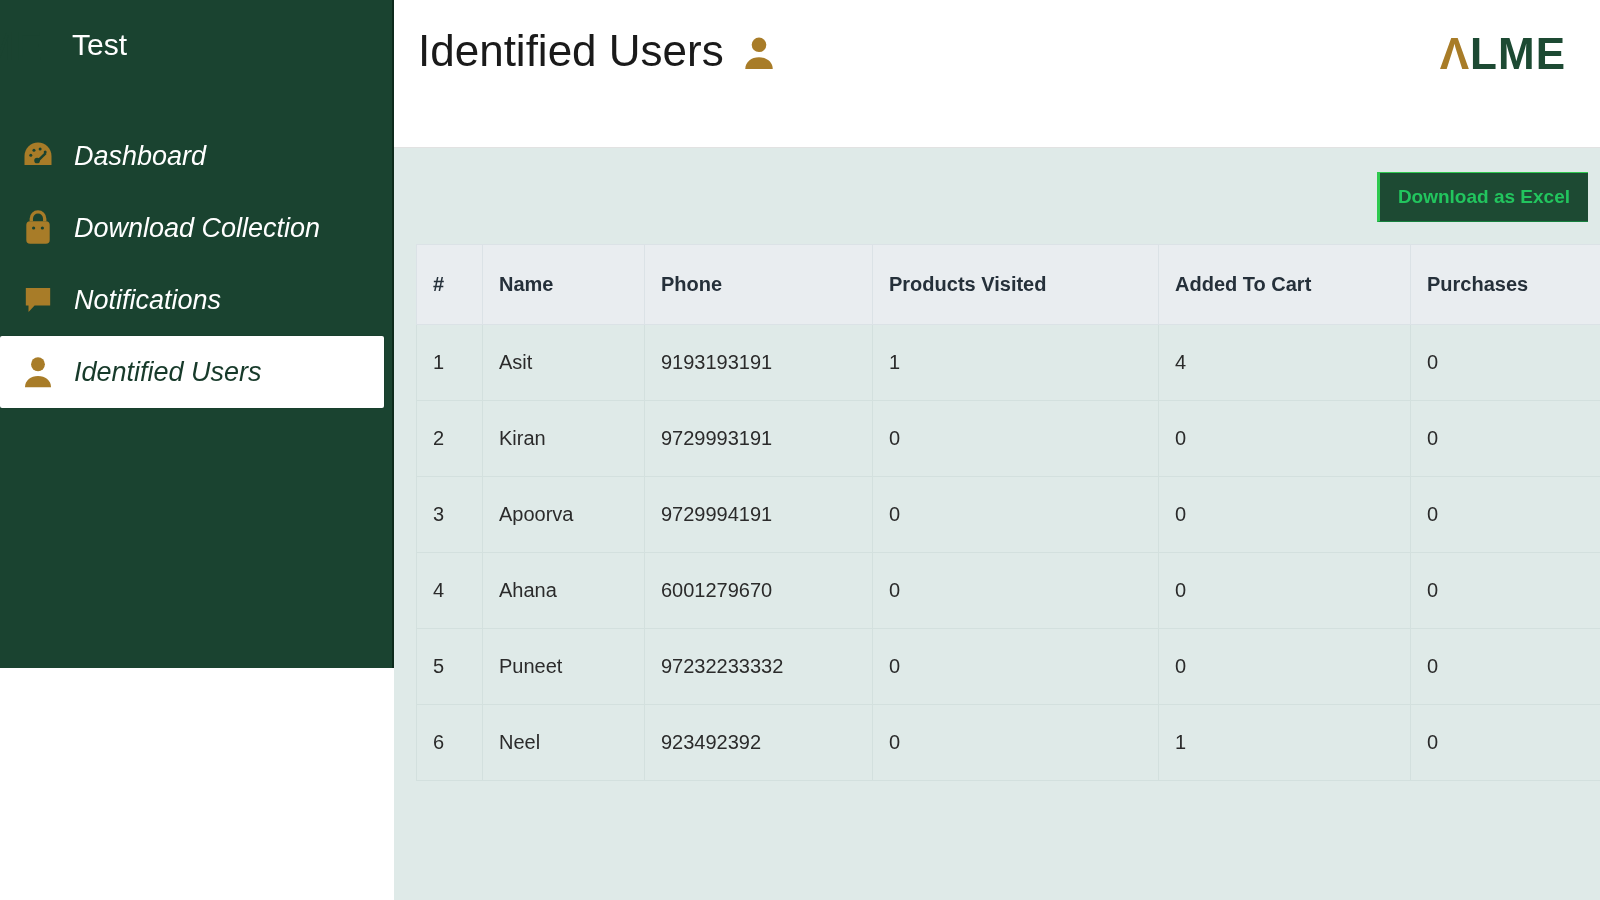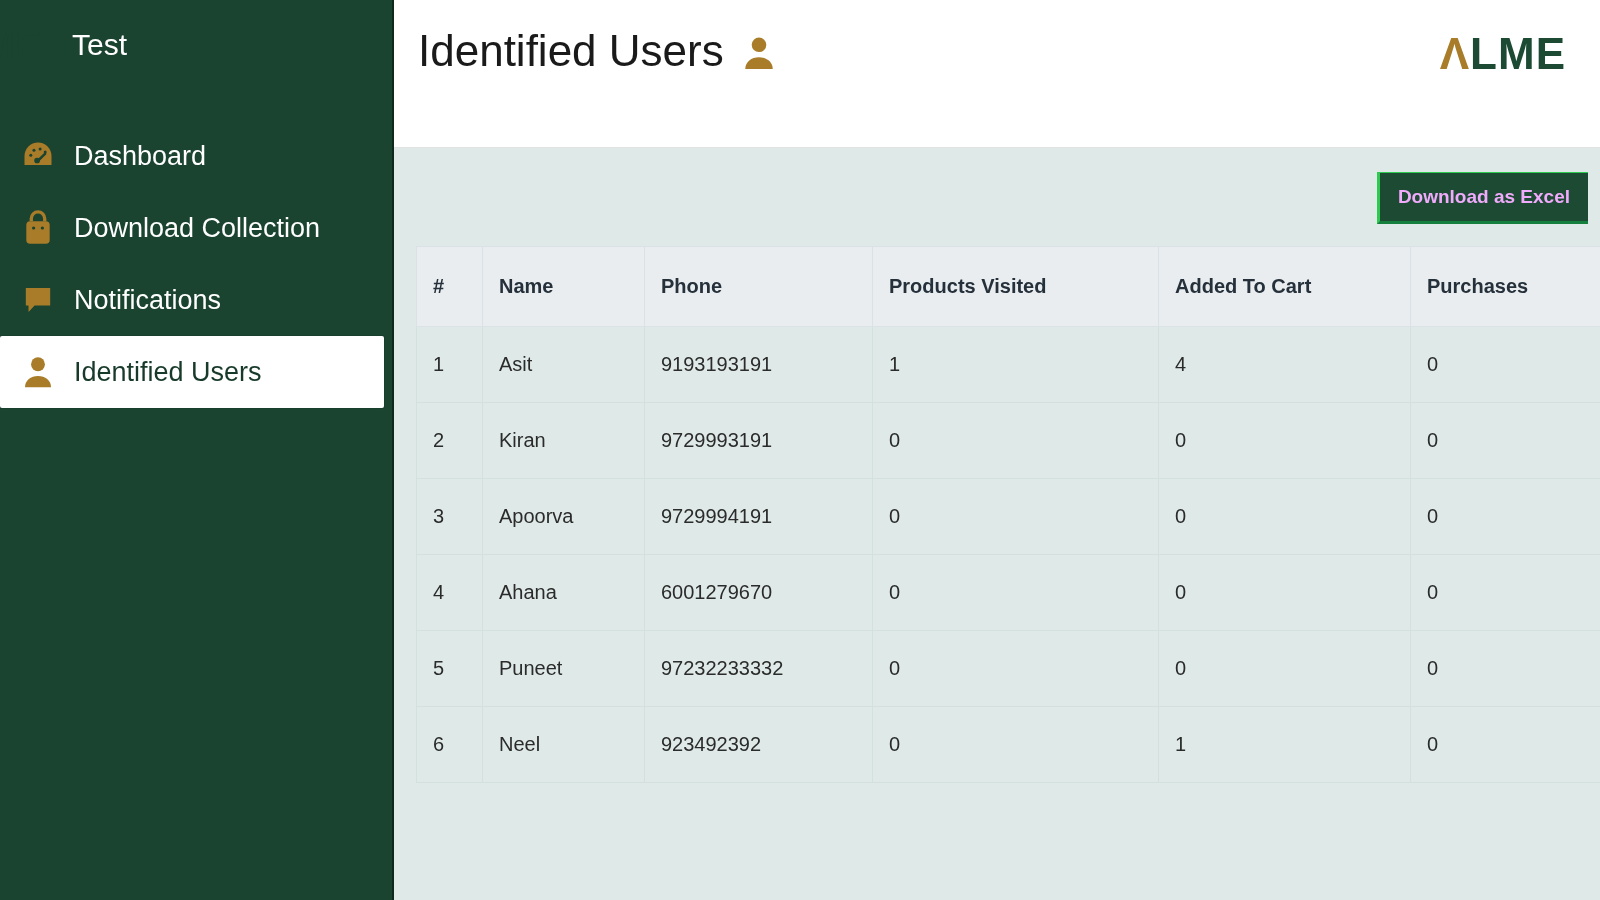--- a/index.html
+++ b/index.html
@@ -6,21 +6,21 @@
   html, body {
     width: 1600px; height: 900px;
     font-family: "Liberation Sans", sans-serif;
     background: #ffffff;
     overflow: hidden;
   }
   .app { display: flex; width: 1600px; height: 900px; }
 
   
   .sidebar {
-    width: 394px; height: 900px;
+    width: 394px; height: 668px;
     background: #1a4330;
     border-right: 2px solid #0d2a1c;
     flex: 0 0 394px;
     position: relative;
   }
   .brand {
     height: 98px;
     display: flex;
     align-items: center;
     padding-left: 0px;
@@ -55,21 +55,21 @@
     color: #ffffff;
     cursor: pointer;
   }
   .nav-item.active {
     background: #ffffff;
     color: #173a2a;
     margin: 0 8px 0 0;
     border-radius: 2px;
     box-shadow: 0 0 0 1px rgba(0,0,0,0.06);
   }
-  .nav-label { font-size: 27px; font-weight: 400; white-space: nowrap; }
+  .nav-label { font-size: 27px; font-weight: 400; white-space: nowrap; font-style: italic; }
   .nav-icon { width: 40px; height: 40px; display: flex; align-items: center; justify-content: center; flex: 0 0 40px; }
   .nav-icon svg { display: block; }
 
   
   .main { flex: 1 1 auto; height: 900px; position: relative; overflow: hidden; background: #dfeae8; }
   .topbar {
     height: 148px;
     background: #ffffff;
     display: flex;
     align-items: flex-start;
@@ -97,27 +97,27 @@
   .alme-logo .rest { color: #1d4a33; }
 
   
   .content { position: relative; height: 752px; background: #dfeae8; padding: 0; }
   .toolbar {
     display: flex; justify-content: flex-end;
     padding: 24px 12px 0 0;
   }
   .excel-btn {
     background: #1d4a33;
-    color: #f0abfc;
+    color: #22c55e;
     font-size: 19px;
     font-weight: 700;
     border: none;
     border-left: 3px solid #2ec94f;
     border-top: 1px solid #2ec94f;
-    border-bottom: 3px solid #15803d;
+    border-bottom: 1px solid #15803d;
     padding: 13px 18px;
     cursor: pointer;
     white-space: nowrap;
     font-family: "Liberation Sans", sans-serif;
   }
 
   .table-wrap { margin-top: 22px; padding-left: 22px; overflow: hidden; }
   table.users {
     border-collapse: collapse;
     width: 1290px;

